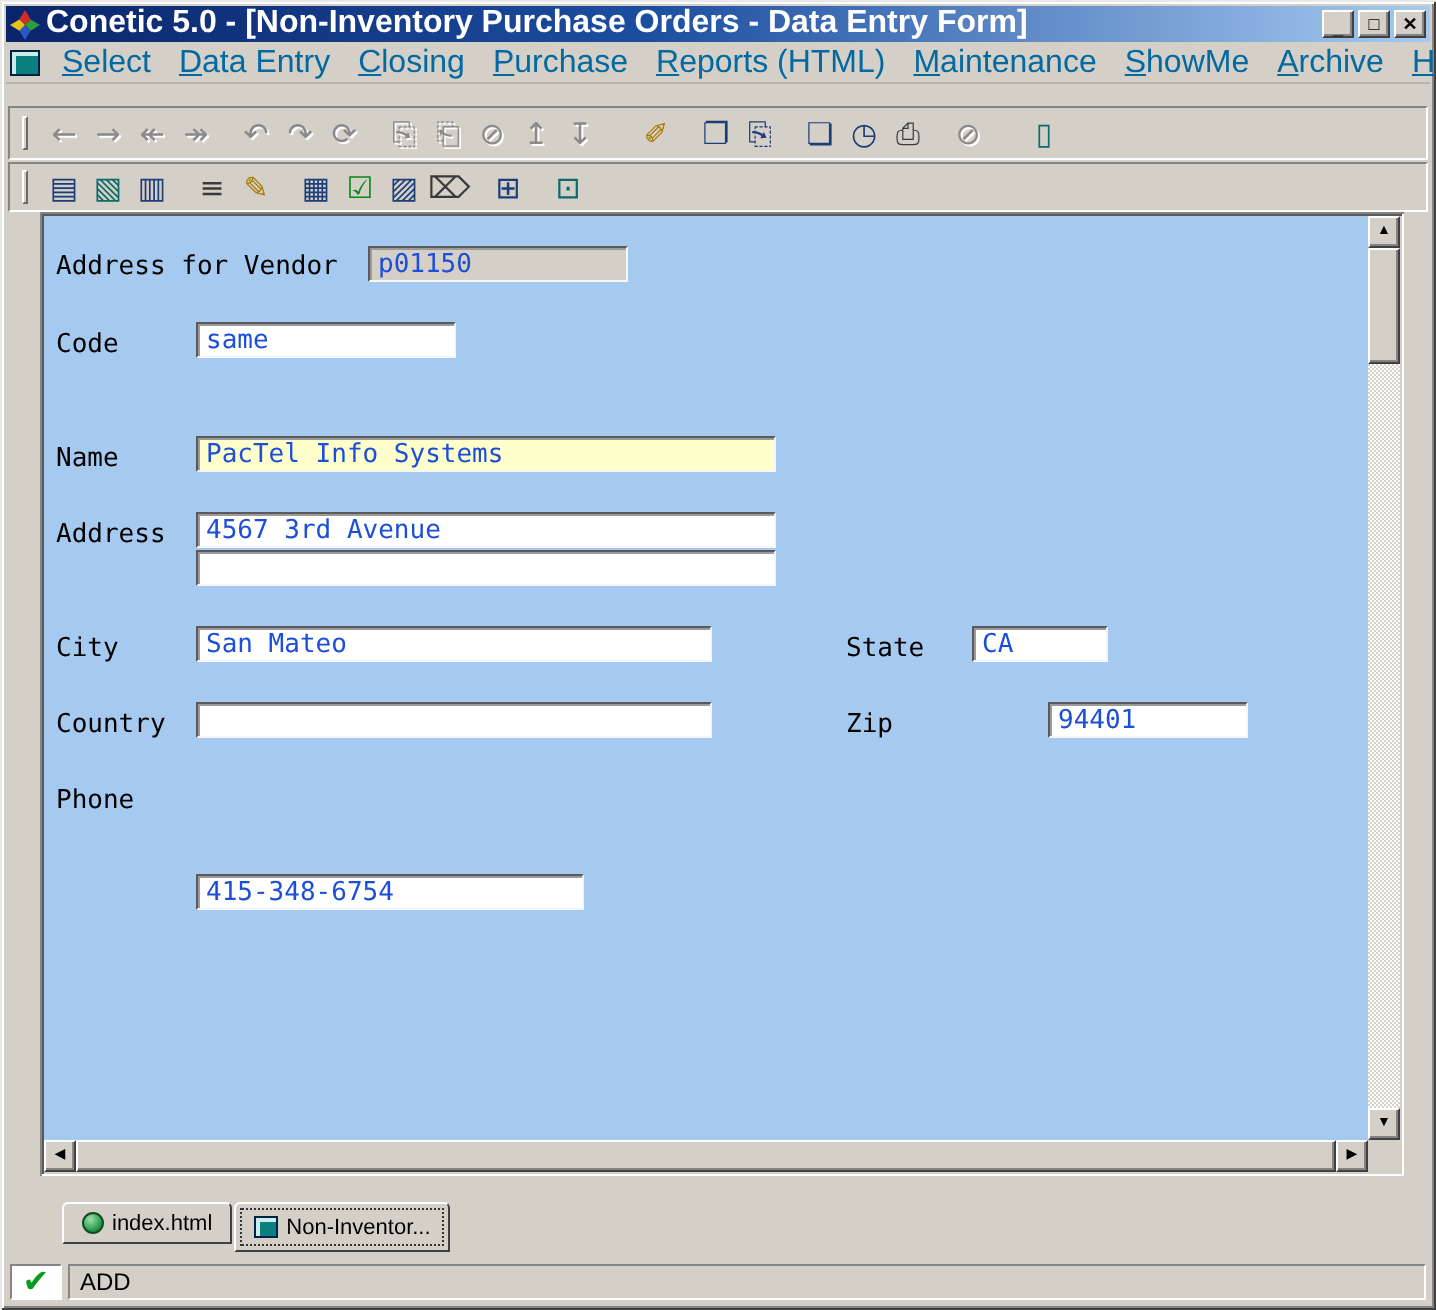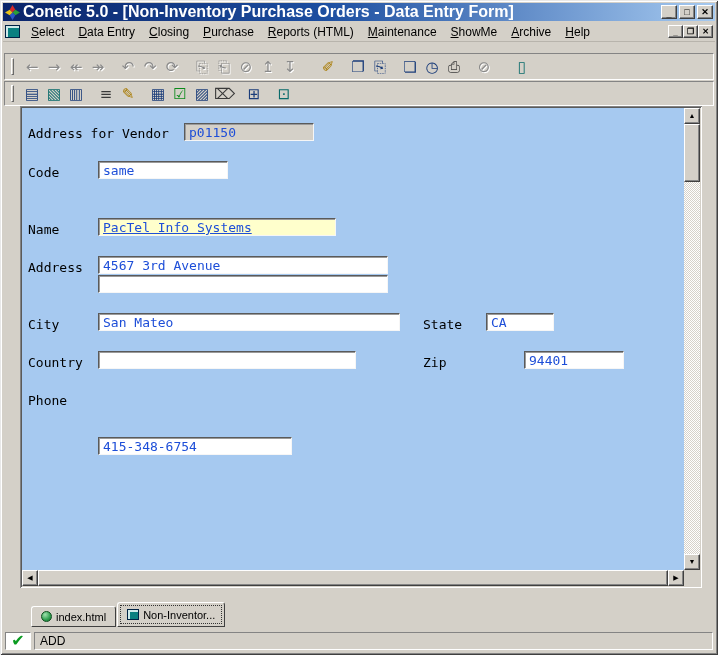--- a/index.html
+++ b/index.html
@@ -22,21 +22,21 @@
             font:bold 9px "Liberation Sans",sans-serif; line-height:10px; text-align:center;
             color:#000; padding:0; }
   .winbtn.mini { line-height:16px; }
 
   
   .menubar { position:absolute; top:22px; left:3px; right:3px; height:20px;
              display:flex; align-items:center; background:#d4d0c8; padding:0 2px;
              border-bottom:1px solid #b8b4ac; }
   .menu-sys-icon { width:15px; height:13px; background:#0a8080; border:1px solid #024;
                    box-shadow:inset 2px 2px 0 #cfeaea; margin-right:4px; flex:0 0 auto; }
-  .menu-item { font-size:12px; color:#000000; padding:2px 7px; white-space:nowrap; }
+  .menu-item { font-size:16px; color:#0369a1; padding:2px 7px; white-space:nowrap; }
   .menu-item::first-letter { text-decoration:underline; }
   .menu-spacer { flex:1 1 auto; }
   .mdibtn { width:15px; height:13px; background:#d4d0c8; border:1px solid;
             border-color:#fff #404040 #404040 #fff; box-shadow:inset -1px -1px 0 #848484;
             font:bold 8px "Liberation Sans",sans-serif; line-height:9px; text-align:center; padding:0; }
   .mdibtn.mini { line-height:14px; }
 
   
   .toolbar { position:absolute; left:4px; right:4px; background:#d4d0c8;
              border:1px solid; border-color:#848484 #fff #fff #848484;
@@ -86,21 +86,21 @@
             background:#d4d0c8; border:1px solid; border-color:#fff #404040 #404040 #fff;
             box-shadow:inset -1px -1px 0 #848484; }
   .hthumb { position:absolute; left:16px; right:16px; top:0; height:16px;
             background:#d4d0c8; border:1px solid; border-color:#fff #404040 #404040 #fff;
             box-shadow:inset -1px -1px 0 #848484; }
   .scroll-corner { position:absolute; right:2px; bottom:2px; width:16px; height:16px;
                    background:#d4d0c8; }
 
   
   .tabstrip { position:absolute; top:601px; left:3px; right:3px; height:26px;
-              display:flex; align-items:flex-end; padding-left:28px; background:#d4d0c8; }
+              display:flex; align-items:flex-start; padding-left:28px; background:#d4d0c8; }
   .tab { display:flex; align-items:center; gap:4px; height:21px; padding:0 9px;
          background:#d4d0c8; border:1px solid; border-color:#fff #404040 #404040 #fff;
          border-radius:3px 3px 0 0; font-size:11px; color:#000; margin-right:1px; }
   .tab.active { height:25px; outline:1px dotted #333; outline-offset:-4px; }
   .globe-icon { width:11px; height:11px; border-radius:50%;
                 background:radial-gradient(circle at 35% 30%, #9fe2ae, #2e9e4f 60%, #176c2e);
                 border:1px solid #0d4d1e; flex:0 0 auto; }
   .formdoc-icon { width:12px; height:11px; background:#0a8080; border:1px solid #024;
                   box-shadow:inset 2px 2px 0 #cfeaea; flex:0 0 auto; }
 
@@ -207,28 +207,28 @@
   <div class="client">
     <div class="canvas">
 
       <span class="lbl" style="left:6px;top:18px">Address for Vendor</span>
       <input class="fld ro" style="left: 162px; top: 15px; width: 130px;" value="p01150">
 
       <span class="lbl" style="left:6px;top:57px">Code</span>
       <input class="fld" style="left: 76px; top: 53px; width: 130px;" value="same">
 
       <span class="lbl" style="left:6px;top:114px">Name</span>
-      <input class="fld hl" style="left: 76px; top: 110px; width: 238px; text-decoration: underline;" value="PacTel Info Systems">
+      <input class="fld hl" style="left: 76px; top: 110px; width: 290px;" value="PacTel Info Systems">
 
       <span class="lbl" style="left:6px;top:152px">Address</span>
       <input class="fld" style="left: 76px; top: 148px; width: 290px;" value="4567 3rd Avenue">
       <input class="fld" style="left: 76px; top: 167px; width: 290px;" value="">
 
       <span class="lbl" style="left:6px;top:209px">City</span>
-      <input class="fld" style="left: 76px; top: 205px; width: 302px;" value="San Mateo">
+      <input class="fld" style="left: 76px; top: 205px; width: 258px;" value="San Mateo">
       <span class="lbl" style="left:401px;top:209px">State</span>
       <input class="fld" style="left: 464px; top: 205px; width: 68px;" value="CA">
 
       <span class="lbl" style="left:6px;top:247px">Country</span>
       <input class="fld" style="left: 76px; top: 243px; width: 258px;" value="">
       <span class="lbl" style="left:401px;top:247px">Zip</span>
       <input class="fld" style="left: 464px; top: 243px; width: 100px; margin-left: 38px;" value="94401">
 
       <span class="lbl" style="left:6px;top:285px">Phone</span>
       <input class="fld" style="left: 76px; top: 281px; width: 194px; margin-top: 48px;" value="415-348-6754">

